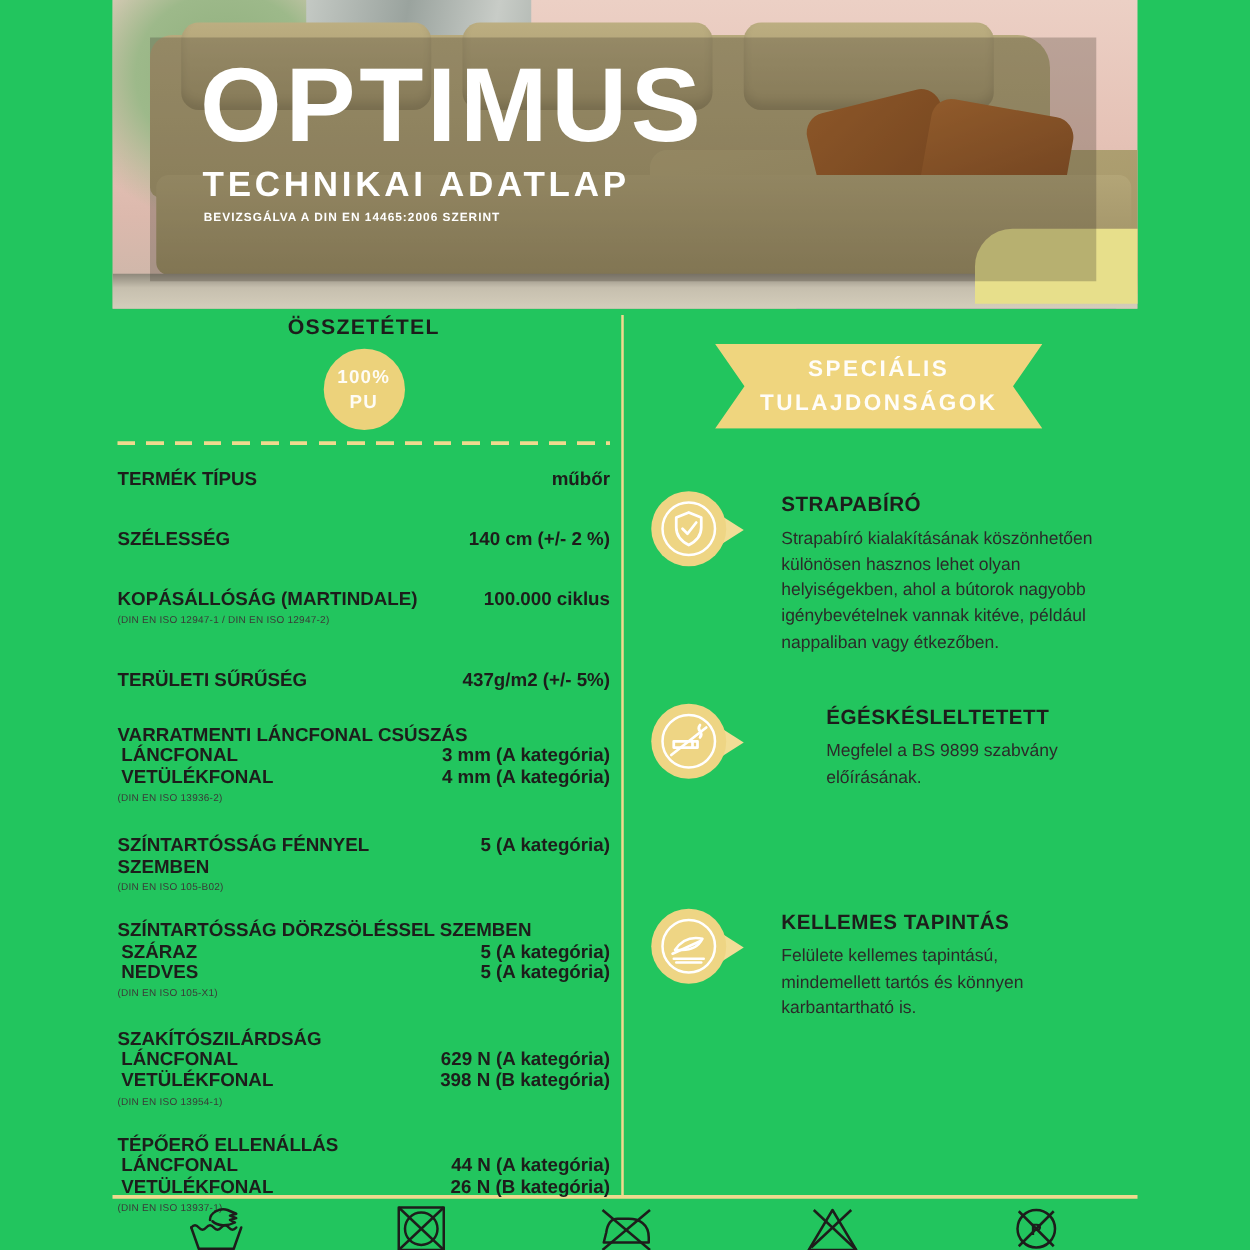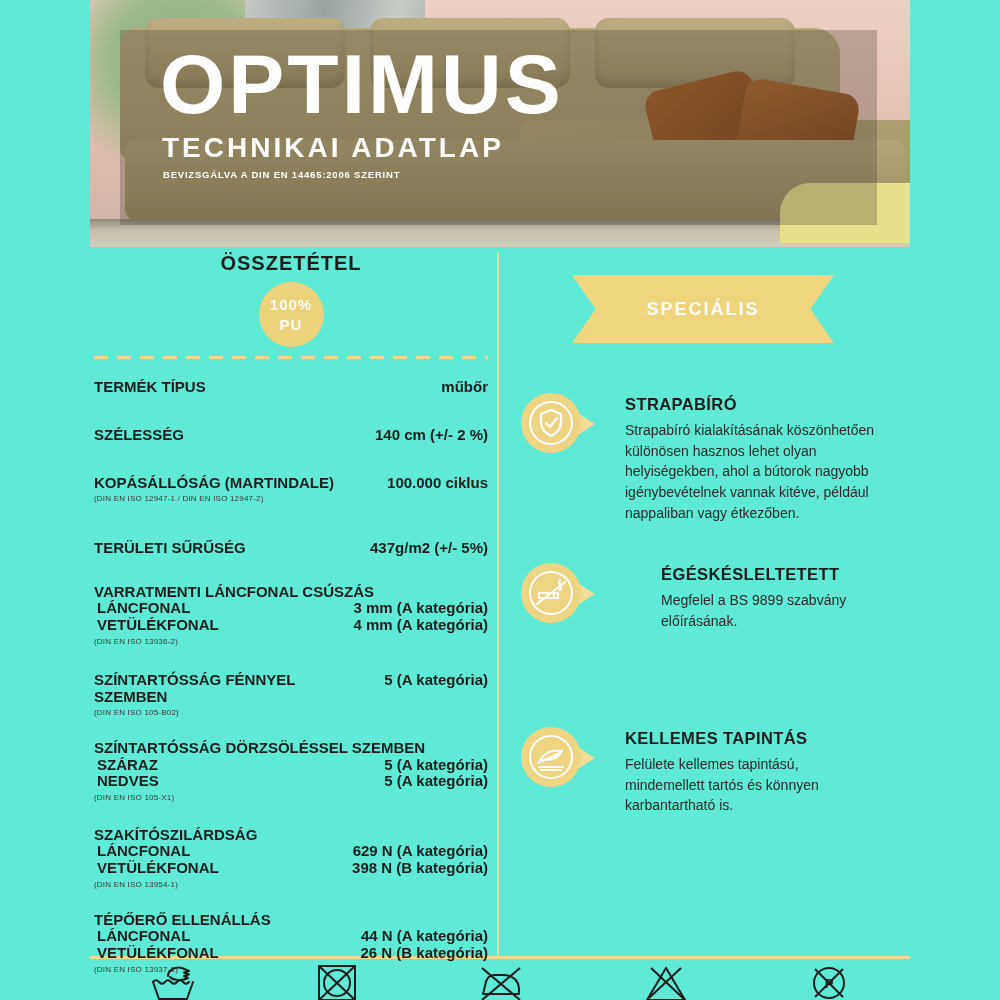--- a/index.html
+++ b/index.html
@@ -1,18 +1,18 @@
 <!DOCTYPE html>
 <html><head>
 <meta charset="utf-8">
 <style>
   * { margin:0; padding:0; box-sizing:border-box; }
   html,body { width:1000px; height:1000px; background:#ffffff;
               font-family:"Liberation Sans","DejaVu Sans",sans-serif; color:#1d1d1b; }
-  .page { position:relative; width:1000px; height:1000px; background:#5eead4; overflow:hidden; }
+  .page { position:relative; width:1000px; height:1000px; background:#22c55e; overflow:hidden; }
 
   
   .hero { position:absolute; left:90px; top:0; width:820px; height:247px; overflow:hidden;
           background:linear-gradient(180deg,#ecd0c5 0%,#e5c2b6 45%,#dcb9ad 70%,#c9b6a8 100%); }
   .hero .plant { position:absolute; left:-40px; top:-60px; width:260px; height:240px;
           background:radial-gradient(closest-side,#8fae7c 0%,#9db98a 55%,rgba(157,185,138,0) 100%); }
   .hero .pillar { position:absolute; left:155px; top:0; width:180px; height:150px;
           background:linear-gradient(100deg,#c4c9c4 0%,#9aa39e 40%,#c8ccc7 75%,#aab1ab 100%); }
   .hero .blueShape { position:absolute; right:15px; top:140px; width:260px; height:220px; border-radius:130px 130px 0 0;
           background:linear-gradient(160deg,#96a2ae 0%,#8792a0 100%); }
@@ -41,21 +41,21 @@
           font-size:28px; letter-spacing:3px; }
   .hero-note  { position:absolute; left:73px; top:169px; color:#fff; font-weight:bold;
           font-size:9.5px; letter-spacing:0.8px; }
 
   
   .vline { position:absolute; left:497px; top:252px; width:2px; height:704px; background:#f0d98e; }
   .bottomline { position:absolute; left:90px; top:956px; width:820px; height:3px; background:#f0d98e; }
 
   
   .leftcol { position:absolute; left:94px; top:252px; width:394px; }
-  .comp-head { text-align:center; font-size:20px; font-weight:bold; letter-spacing:1px; }
+  .comp-head { text-align:center; font-size:17px; font-weight:bold; letter-spacing:1px; }
   .badge { width:65px; height:65px; border-radius:50%; background:#ecd27b; margin:7px auto 0;
            display:flex; flex-direction:column; align-items:center; justify-content:center;
            color:rgba(255,255,255,0.92); font-weight:bold; font-size:15px; letter-spacing:1px; line-height:1.3; }
   .dash { margin-top:9px; height:3px;
           background:repeating-linear-gradient(90deg,#f0d98e 0 14px,transparent 14px 23px); }
   .spec { margin-top:26px; }
   .spec.first { margin-top:19px; }
   .spec-line { display:flex; justify-content:space-between; align-items:flex-start;
                font-weight:bold; font-size:15px; line-height:1.15; }
   .spec-line .lbl { max-width:262px; }
@@ -216,20 +216,21 @@
       <div class="spec-line sub">
           <span class="lbl">VETÜLÉKFONAL</span>
           <span class="val">26 N (B kategória)</span>
         </div>
       <div class="std">(DIN EN ISO 13937-1)</div>
     </div>
   </div>
 
   <div class="ribbon">
     <span>SPECIÁLIS</span>
+    <span>TULAJDONSÁGOK</span>
   </div>
 
   <div class="feature f1">
     <div class="ficon-wrap">
       <div class="ftail"></div>
       <div class="fcircle">
         <svg width="50" height="50" viewBox="0 0 50 50" fill="none" stroke="#ffffff" stroke-width="2.2" stroke-linecap="round" stroke-linejoin="round">
           <circle cx="25" cy="25" r="21" stroke-width="2"></circle>
           <path d="M25 12 L35 16 V24 C35 31 30 35.5 25 38 C20 35.5 15 31 15 24 V16 Z"></path>
           <path d="M20 25 L24 29 L31 20"></path>

